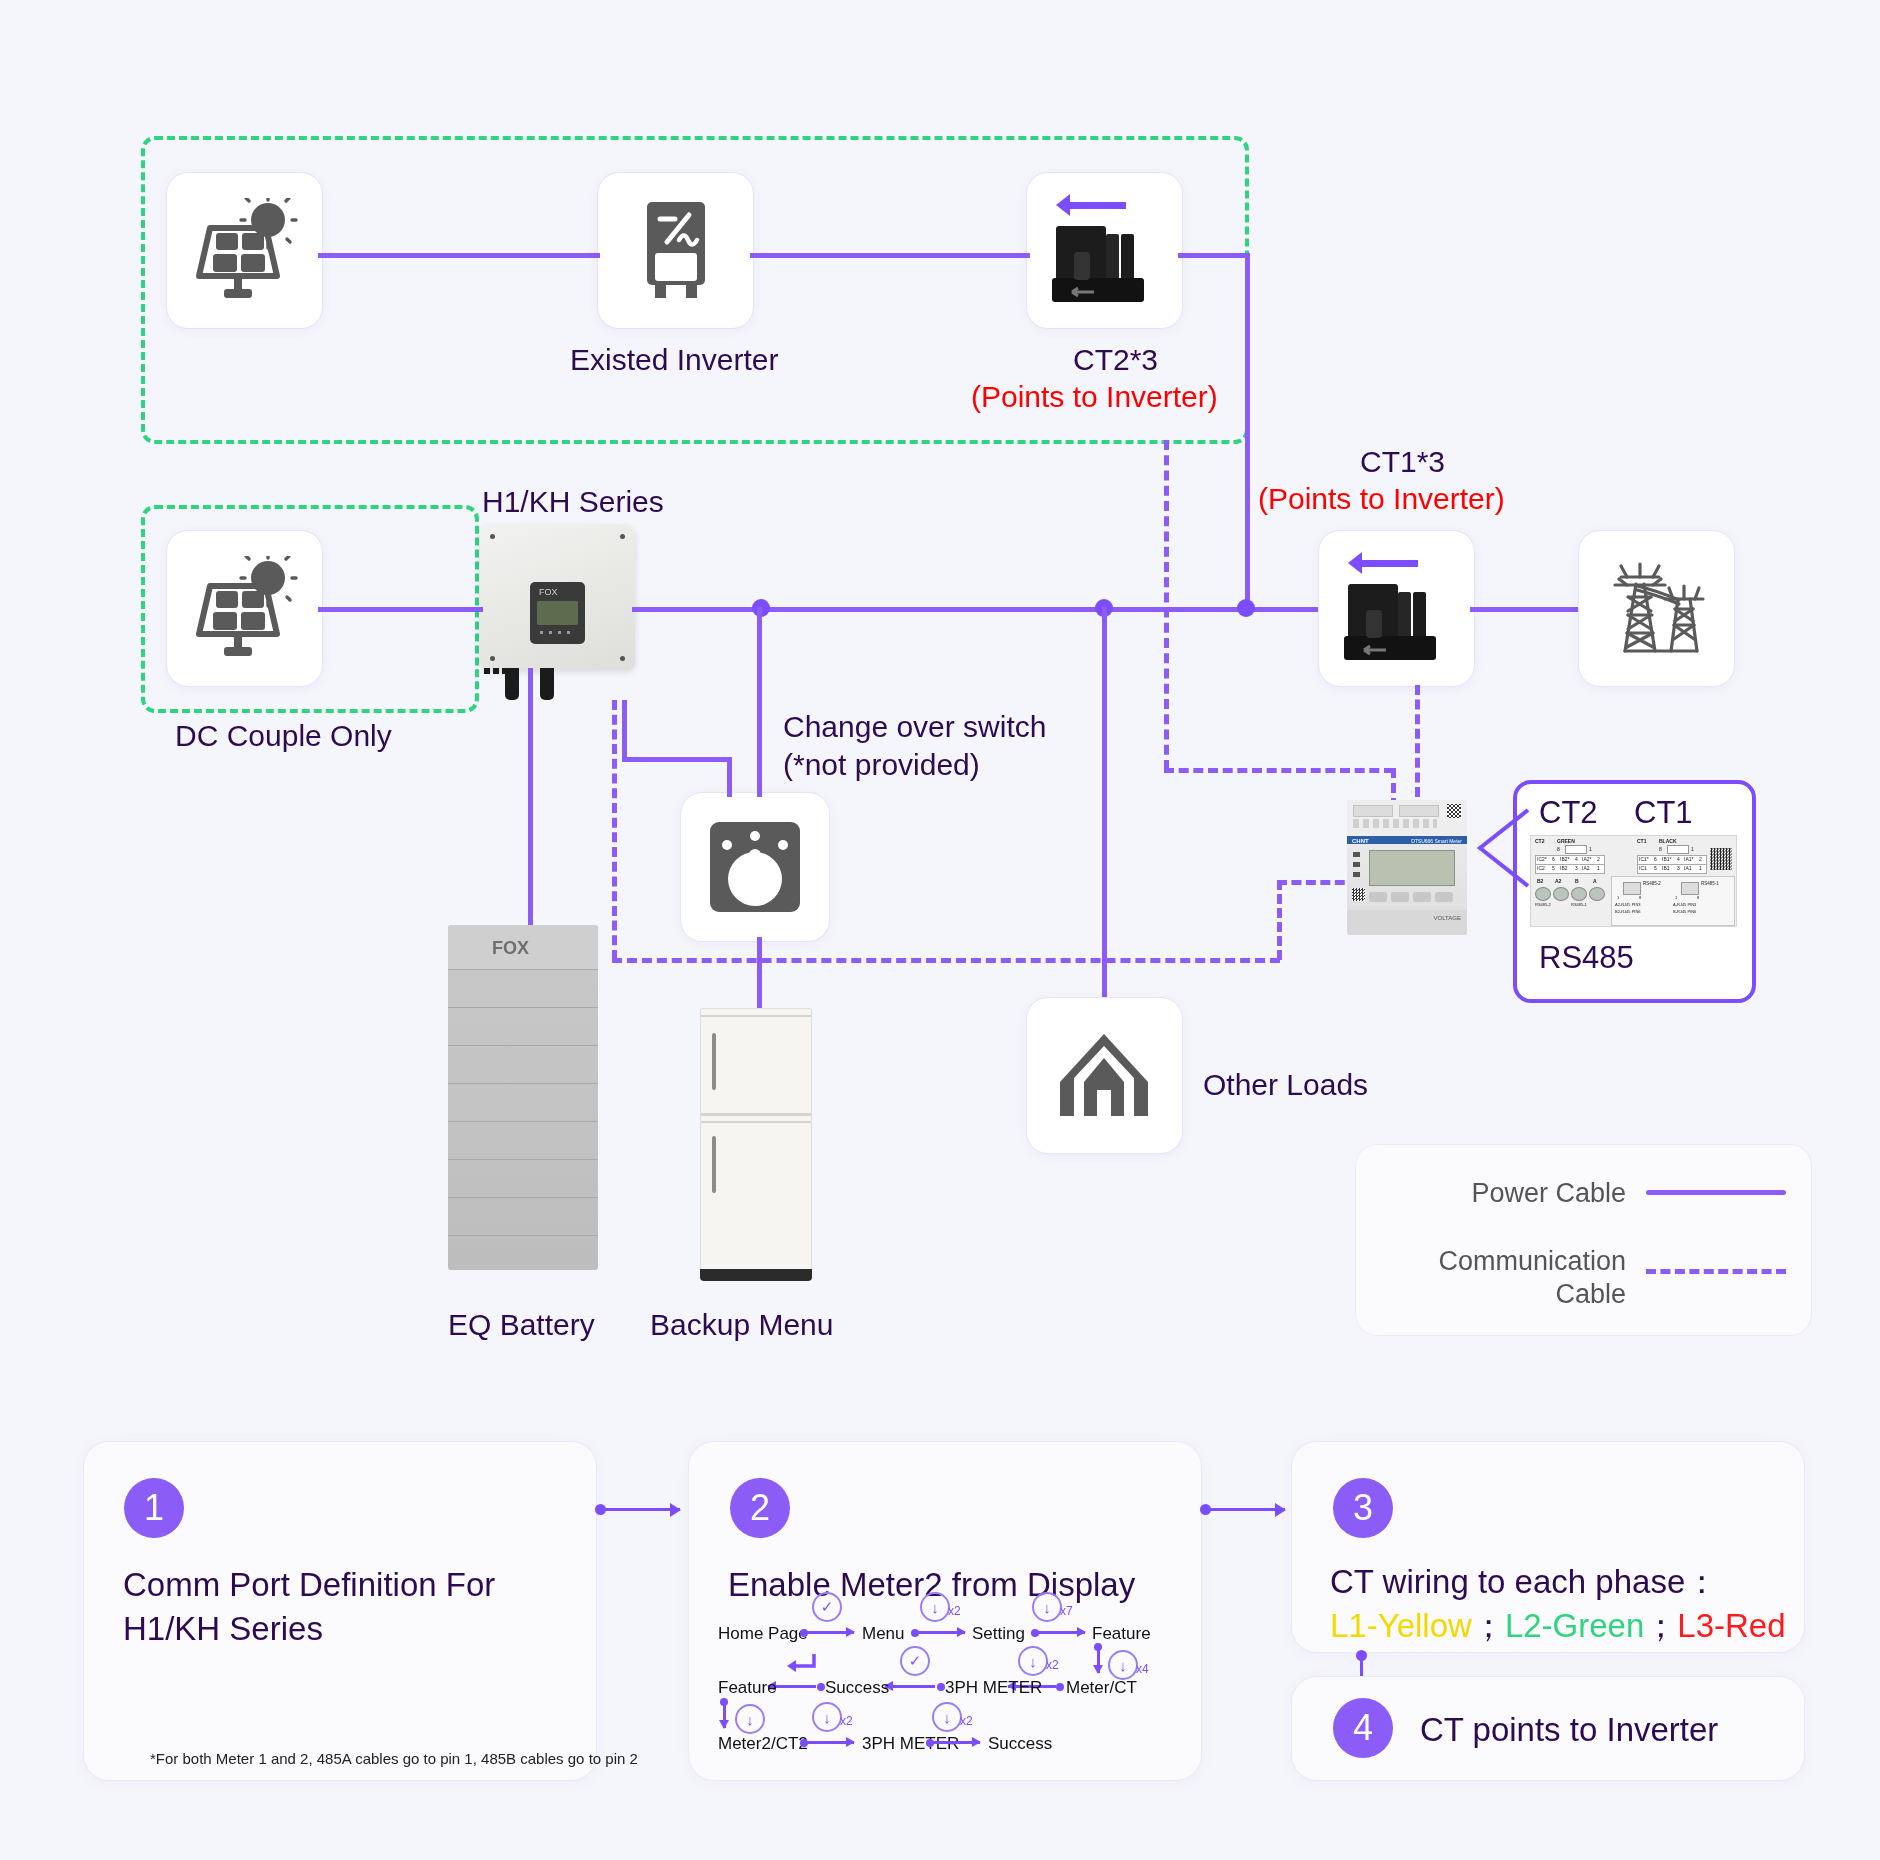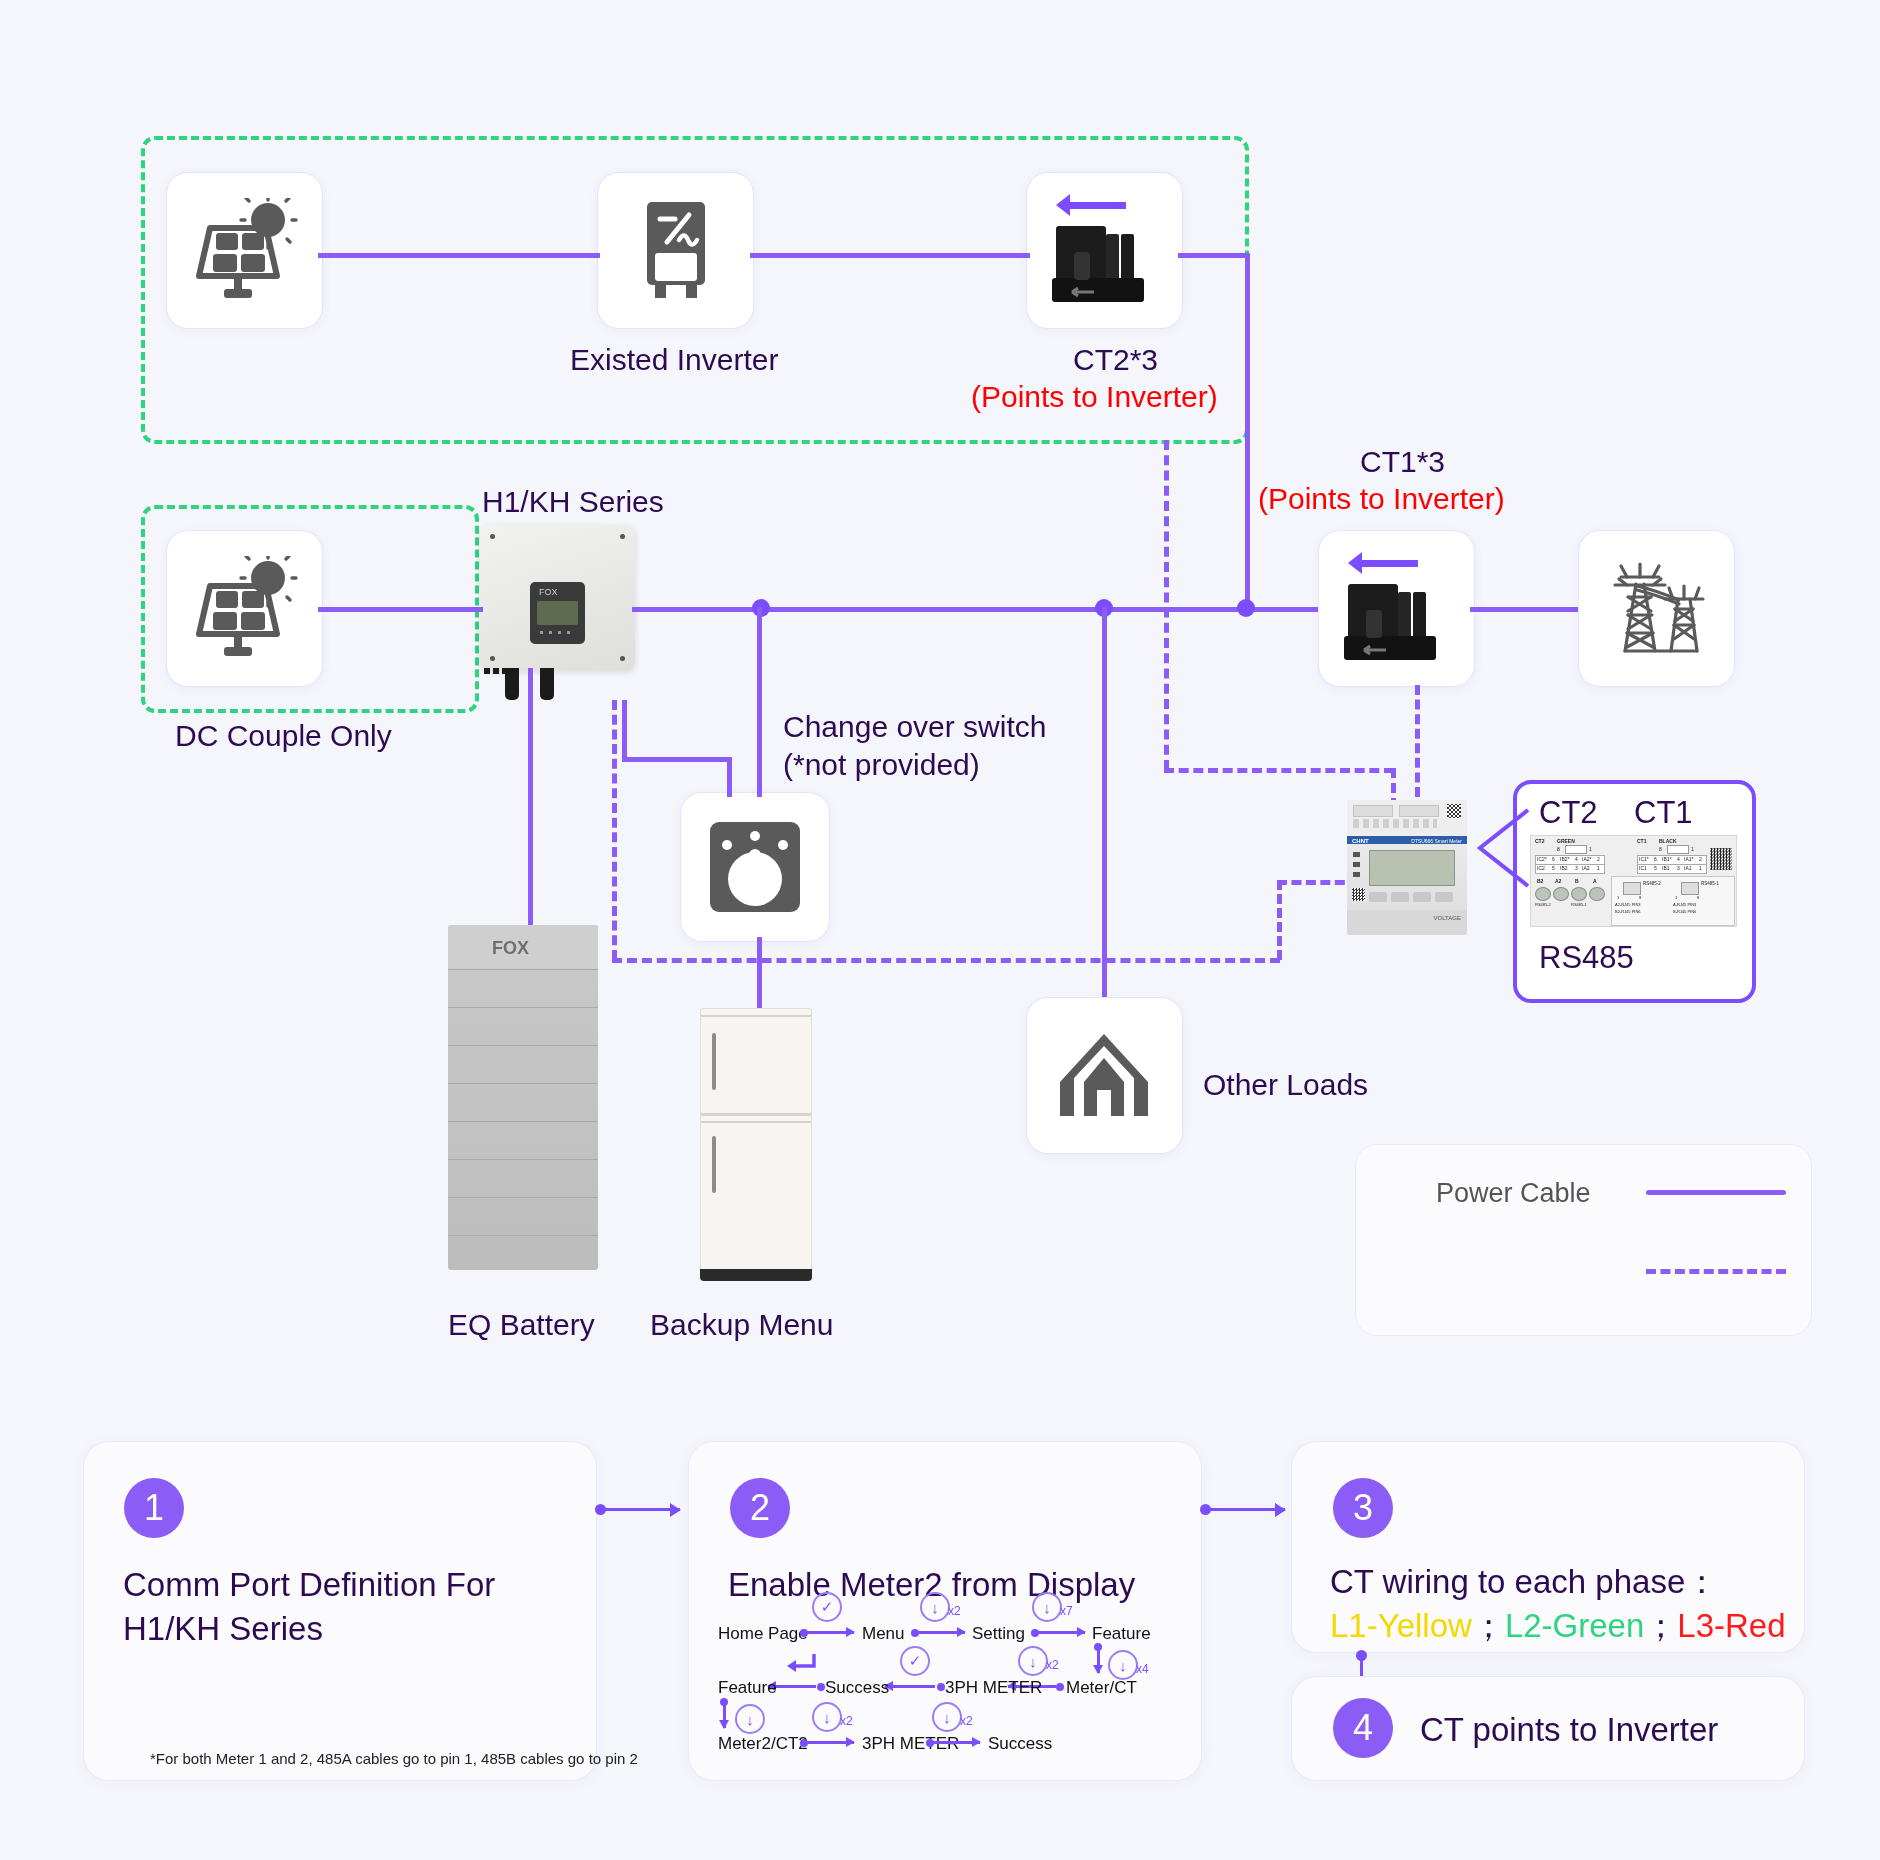--- a/index.html
+++ b/index.html
@@ -15,21 +15,21 @@
   
   .wire{position:absolute;background:#8b5cf6;}
   .wh{height:5px;}
   .wv{width:5px;}
   .dash-h{position:absolute;height:0;border-top:5px dashed #8b5cf6;}
   .dash-v{position:absolute;width:0;border-left:5px dashed #8b5cf6;}
   .node{position:absolute;width:18px;height:18px;border-radius:50%;background:#7c4dff;}
   .green-box{position:absolute;border:4px dashed #2fd47f;border-radius:14px;}
   
   .legend{position:absolute;background:#fbfbfe;border:1px solid #ece8fb;border-radius:22px;}
-  .legend-txt{color:#555;font-size:27px;line-height:1.22;text-align:left;}
+  .legend-txt{color:#555;font-size:27px;line-height:1.22;text-align:right;}
   
   .callout{position:absolute;border:4px solid #7c4dff;border-radius:18px;background:#fff;}
   .callout-lbl{position:absolute;color:#2d0a52;font-size:31px;}
   
   .panel{position:absolute;background:#fbfbfe;border:1px solid #ece8fb;border-radius:26px;
          box-shadow:0 2px 14px rgba(120,80,220,.05);}
   .badge{position:absolute;width:60px;height:60px;border-radius:50%;background:#8b5cf6;color:#fff;
          font-size:36px;display:flex;align-items:center;justify-content:center;}
   .ptitle{position:absolute;color:#2d0a52;font-size:33px;line-height:1.34;font-weight:400;}
   
@@ -397,20 +397,21 @@
   <div class="abs" style="left:142px;top:73px;font-size:4px;">B-RJ45 PIN6</div>
 </div>
 
 <svg class="abs" style="left:1440px;top:800px;width:90px;height:120px;">
   <path d="M88 10 L40 48 L88 86" fill="none" stroke="#7c4dff" stroke-width="4"></path>
 </svg>
 
 <div class="legend" style="left:1355px;top:1144px;width:455px;height:190px;">
   <div class="legend-txt abs" style="left:80px;top:32px;width:190px;">Power Cable</div>
   <div class="abs" style="left:290px;top:45px;width:140px;height:5px;background:#8b5cf6;border-radius:3px;"></div>
+  <div class="legend-txt abs" style="left:10px;top:100px;width:260px;">Communication Cable</div>
   <div class="abs" style="left:290px;top:124px;width:140px;height:0;border-top:5px dashed #8b5cf6;"></div>
 </div>
 
 <div class="panel" style="left:83px;top:1441px;width:512px;height:338px;"></div>
 <div class="badge" style="left:124px;top:1478px;">1</div>
 <div class="ptitle" style="left:123px;top:1563px;width:440px;">Comm Port Definition For H1/KH Series</div>
 <table class="pins" style="left:123px;top:1651px;width:396px;">
   <tbody>
 </tbody>
   </table>

